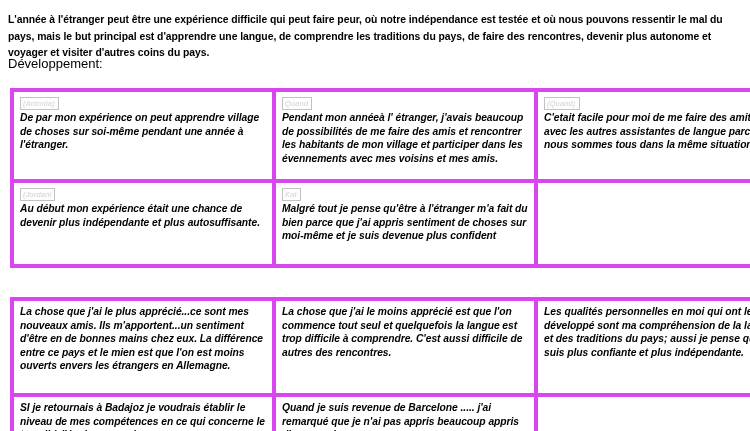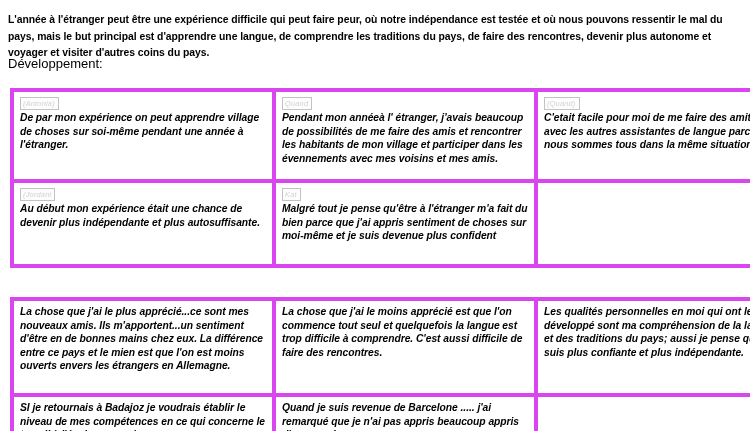--- a/index.html
+++ b/index.html
@@ -141,21 +141,21 @@
     </tbody>
   </table>
 
   <table class="doc-table" id="table-two">
     <tbody>
       <tr>
         <td class="col-a">
           <span class="cell-body">La chose que j'ai le plus apprécié...ce sont mes nouveaux amis. Ils m'apportent...un sentiment d'être en de bonnes mains chez eux. La différence entre ce pays et le mien est que l'on est moins ouverts envers les étrangers en Allemagne.</span>
         </td>
         <td class="col-b">
-          <span class="cell-body">La chose que j'ai le moins apprécié est que l'on commence tout seul et quelquefois la langue est trop difficile à comprendre. C'est aussi difficile de faire des rencontres.</span>
+          <span class="cell-body">La chose que j'ai le moins apprécié est que l'on commence tout seul et quelquefois la langue est trop difficile à comprendre. C'est aussi difficile de autres des rencontres.</span>
         </td>
         <td class="col-c">
           <span class="cell-body">Les qualités personnelles en moi qui ont le plus développé sont ma compréhension de la langue et des traditions du pays;  aussi je pense que je suis plus confiante et plus indépendante.</span>
         </td>
       </tr>
       <tr>
         <td class="col-a">
           <span class="cell-body">SI je retournais à Badajoz je voudrais établir le niveau de mes compétences en ce qui concerne le travail à l'école pour qu'on me</span>
         </td>
         <td class="col-b">

